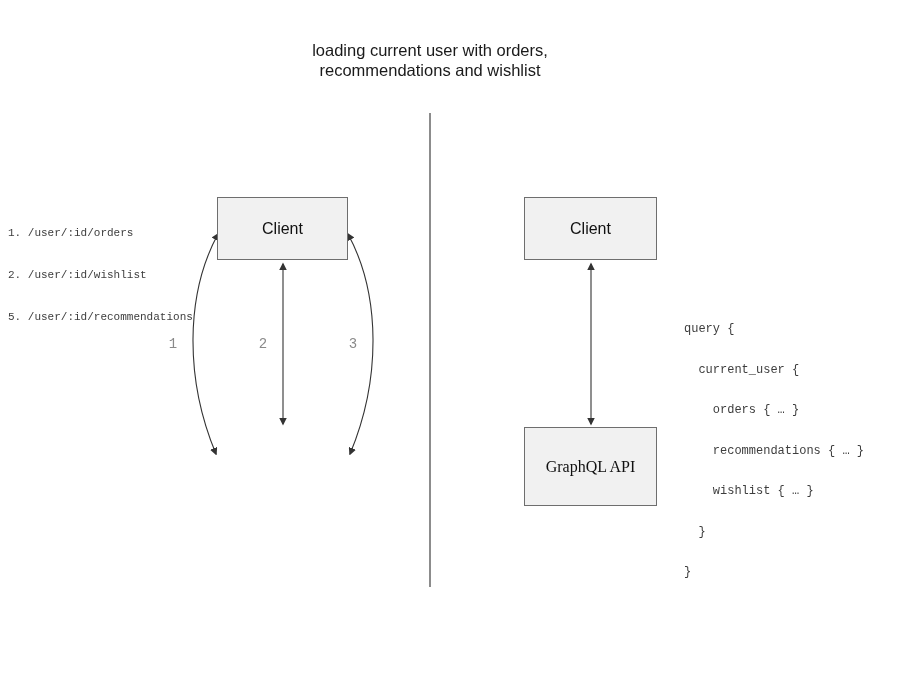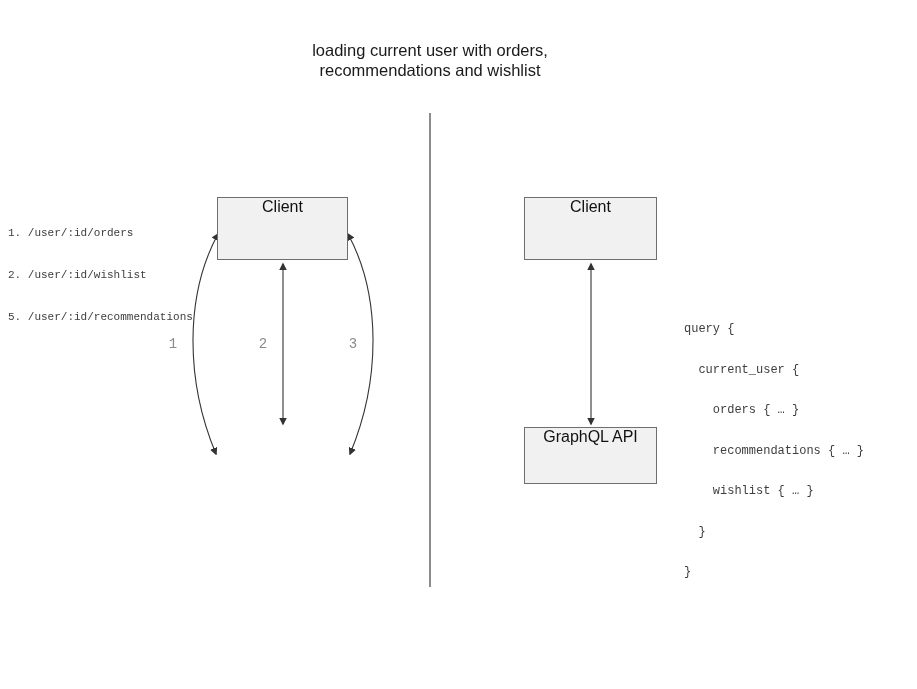--- a/index.html
+++ b/index.html
@@ -30,28 +30,29 @@
     position: absolute;
     left: 0; top: 0;
     width: 917px; height: 689px;
   }
 
   .node {
     position: absolute;
     background: #f1f1f1;
     border: 1px solid #6e6e6e;
     display: flex;
+    align-items: center;
     justify-content: center;
     font-size: 16px;
     color: #111111;
   }
   .node.client-left   { left: 217px; top: 177px; width: 131px; height: 63px; }
   .node.api-left      { left: 217px; top: 407px; width: 131px; height: 65px; }
   .node.client-right  { left: 524px; top: 177px; width: 133px; height: 63px; }
-  .node.api-right     { left: 524px; top: 407px; width: 133px; height: 57px; }
+  .node.api-right     { left: 524px; top: 407px; width: 133px; height: 79px; font-family: Liberation Serif, serif; }
 
   .mono {
     font-family: "Liberation Mono", monospace;
     color: #3d3d3d;
     white-space: pre;
   }
 
   .endpoint-list {
     position: absolute;
     left: 8px;

